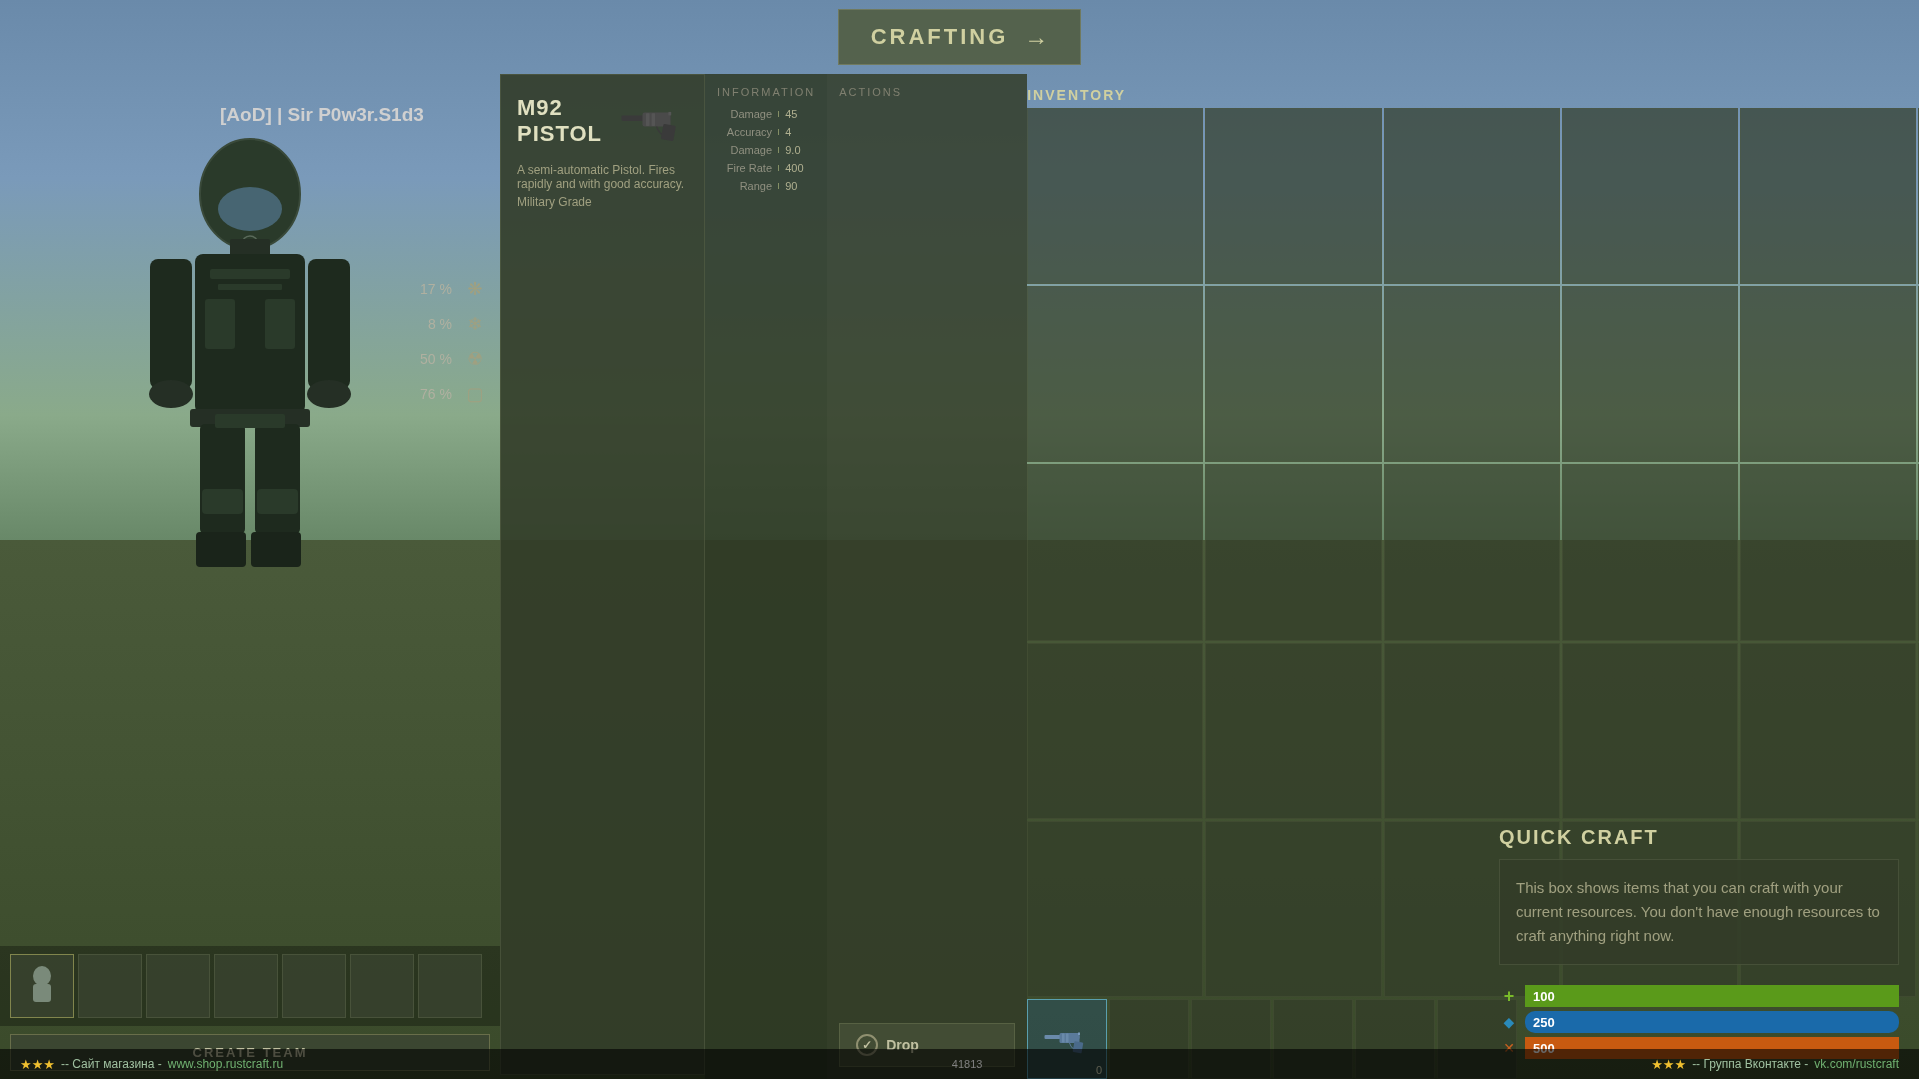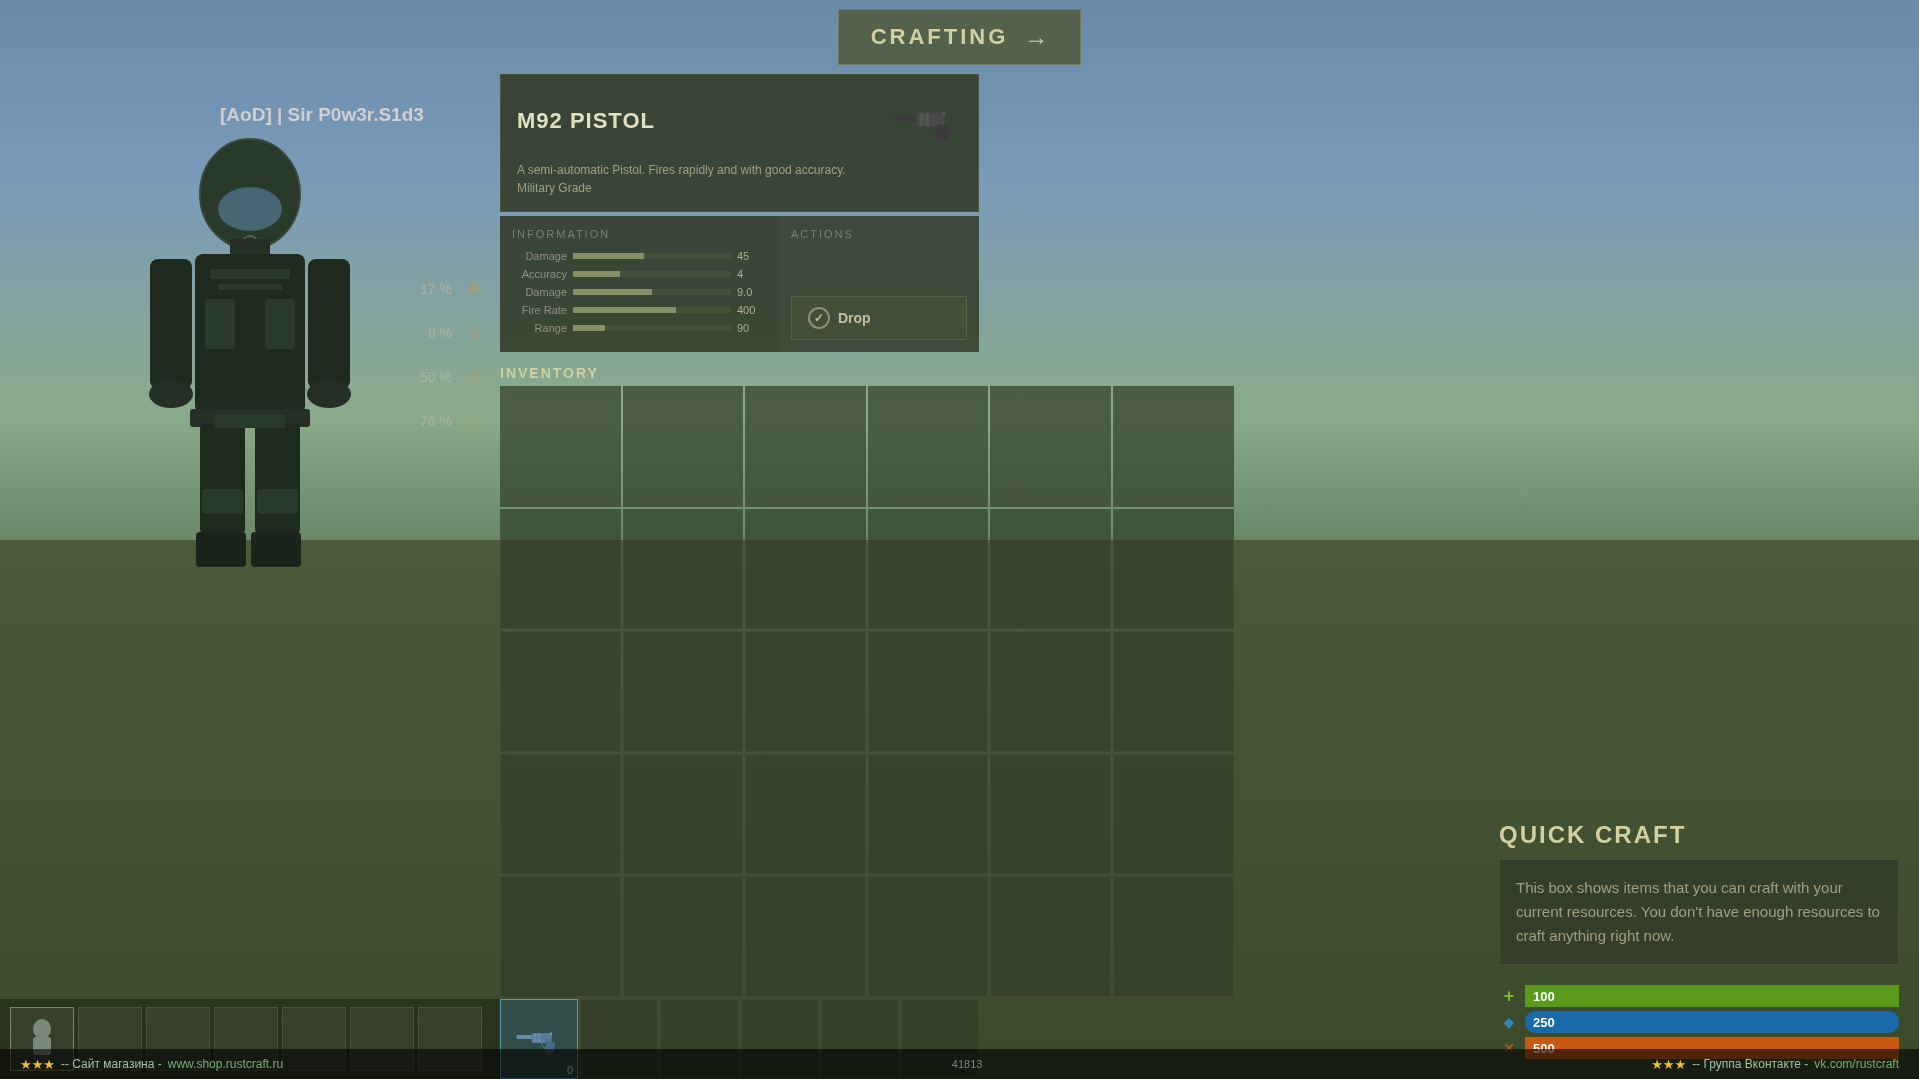--- a/index.html
+++ b/index.html
@@ -102,21 +102,21 @@
       color: #d0d0d0;
     }
 
     
     .status-panel {
       position: absolute;
       right: 0;
       top: 200px;
       display: flex;
       flex-direction: column;
-      gap: 14px;
+      gap: 5px;
       padding-right: 10px;
     }
     .status-row {
       display: flex;
       align-items: center;
       gap: 8px;
       justify-content: flex-end;
     }
     .status-pct {
       font-size: 14px;
@@ -171,21 +171,21 @@
 
     
     .center-panel {
       position: absolute;
       top: 74px;
       left: 500px;
       right: 940px;
       bottom: 0;
       z-index: 5;
       display: flex;
-      flex-direction: column;
+      flex-direction: row;
     }
 
     
     .item-info-panel {
       background: rgba(50,60,40,0.9);
       border: 1px solid rgba(100,110,80,0.4);
       padding: 16px;
       margin-bottom: 4px;
     }
     .item-header {
@@ -371,21 +371,21 @@
       bottom: 0;
       z-index: 5;
       display: flex;
       flex-direction: column;
     }
     .quick-craft-section {
       padding: 20px;
       margin-top: auto;
     }
     .quick-craft-title {
-      font-size: 24px;
+      font-size: 20px;
       font-weight: bold;
       letter-spacing: 2px;
       color: #d0d0a0;
       margin-bottom: 10px;
       text-transform: uppercase;
     }
     .quick-craft-box {
       background: rgba(50,60,40,0.85);
       border: 1px solid rgba(100,110,80,0.4);
       padding: 16px;
@@ -582,20 +582,21 @@
       </svg>
     </div>
     <div class="equip-slot"></div>
     <div class="equip-slot"></div>
     <div class="equip-slot"></div>
     <div class="equip-slot"></div>
     <div class="equip-slot"></div>
     <div class="equip-slot"></div>
   </div>
 
+  <button class="create-team-btn">CREATE TEAM</button>
 </div>
 
 <div class="center-panel">
 
   <div class="item-info-panel">
     <div class="item-header">
       <div>
         <div class="item-title">M92 PISTOL</div>
       </div>
       <div class="item-img-area">

